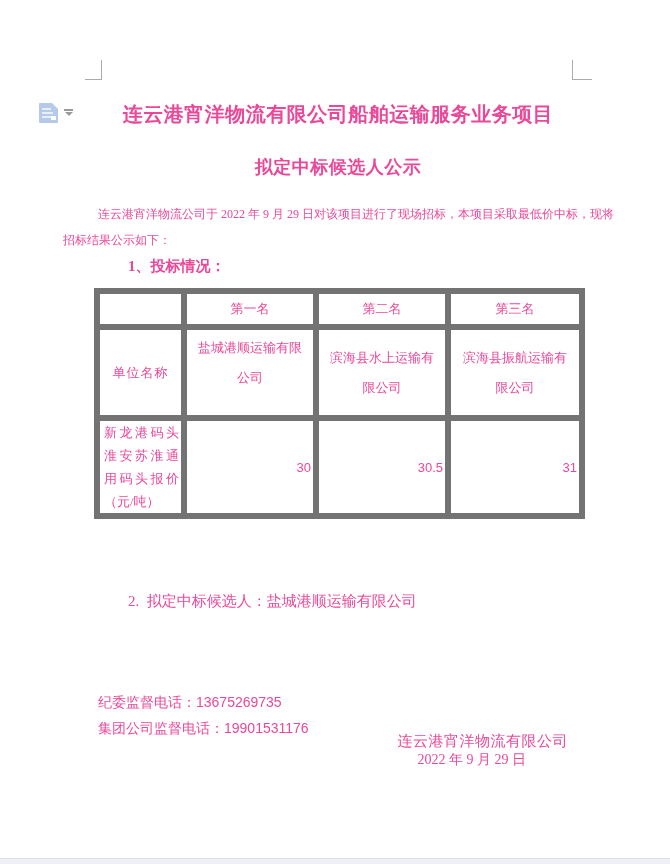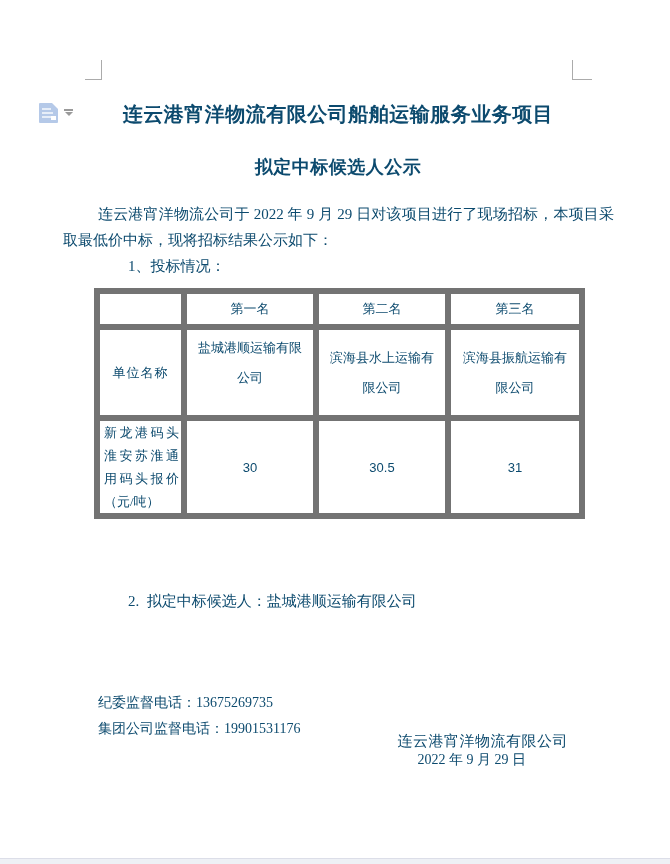--- a/index.html
+++ b/index.html
@@ -3,21 +3,21 @@
 <meta charset="utf-8">
 <style>
   html, body { margin: 0; padding: 0; background: #ffffff; }
   .page {
     position: relative;
     width: 670px;
     height: 864px;
     background: #ffffff;
     overflow: hidden;
     font-family: "Liberation Serif", serif;
-    color: #0c4a6e;
+    color: #ec4899;
   }
 
   
   .mark { position: absolute; }
   .mark-tl {
     left: 85px; top: 60px; width: 16px; height: 19px;
     border-right: 1px solid #ababab;
     border-bottom: 1px solid #ababab;
   }
   .mark-tr {
@@ -53,59 +53,59 @@
   .title {
     position: absolute; top: 101px; left: 64px; right: 58px;
     text-align: center; font-size: 20px; font-weight: bold; letter-spacing: 0.5px;
   }
   .subtitle {
     position: absolute; top: 155px; left: 64px; right: 58px;
     text-align: center; font-size: 18px; font-weight: bold; letter-spacing: 0.5px;
   }
   .intro {
     position: absolute; top: 201px; left: 63px; right: 56px;
-    font-size: 15px; line-height: 26px; text-indent: 35px; text-align: justify;
+    font-size: 12px; line-height: 26px; text-indent: 35px; text-align: justify;
   }
-  .sec1 { position: absolute; top: 257px; left: 128px; font-size: 15px; }
+  .sec1 { position: absolute; top: 257px; left: 128px; font-size: 15px; font-weight: bold; }
 
   
   table.bid {
     position: absolute; left: 94px; top: 288px;
     border-collapse: collapse; table-layout: fixed; background: #fff;
   }
   .bid col.c0 { width: 87px; }
   .bid col.c1 { width: 132px; }
   .bid col.c2 { width: 132px; }
   .bid col.c3 { width: 134px; }
   .bid td {
     border: 6px solid #737373;
     font-size: 13px; text-align: center; vertical-align: middle;
     padding: 0 2px; overflow: hidden;
   }
   tr.r-head td { height: 30px; }
   tr.r-units td { height: 82px; line-height: 30px; }
-  tr.r-p1 td { height: 90px; }
+  tr.r-p1 td { height: 90px; text-align: right; }
   tr.r-p2 td { height: 94px; }
   .bid td.company { padding: 0 10px; }
   .bid td.vtop { vertical-align: top; padding-top: 3px; }
   .bid td.unit-label { letter-spacing: 1px; }
   .bid td.plabel {
     text-align: justify; padding: 0 2px 0 4px;
     line-height: 23px; font-size: 13px;
   }
   .bid td.val { font-family: "Liberation Sans", sans-serif; font-size: 13px; }
 
   .sec2 { position: absolute; top: 592px; left: 128px; font-size: 15px; white-space: pre-wrap; }
   .sec3 {
     position: absolute; top: 616px; left: 63px; right: 56px;
     font-size: 15px; line-height: 25px; text-indent: 67px; text-align: justify;
   }
   .phone {
     position: absolute; left: 98px; font-size: 14px;
-    font-family: Liberation Serif, serif;
+    font-family: Liberation Sans, sans-serif;
   }
   .phone1 { top: 694px; }
   .phone2 { top: 713px; margin-top: 7px; }
   .sign-company { position: absolute; top: 732px; right: 102px; font-size: 15px; letter-spacing: 0.5px; }
   .sign-date { position: absolute; top: 751px; right: 144px; font-size: 14px; }
 
   
   .bottom-strip {
     position: absolute; left: 0; right: 0; bottom: 0; height: 5px;
     background: #eef0f5; border-top: 1px solid #dcdee8;

